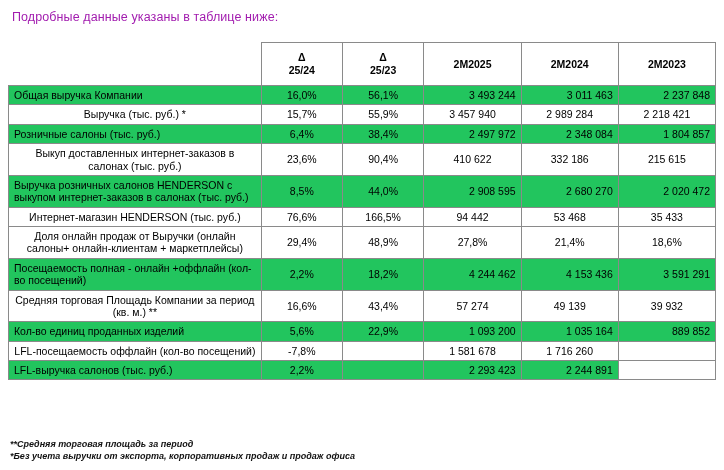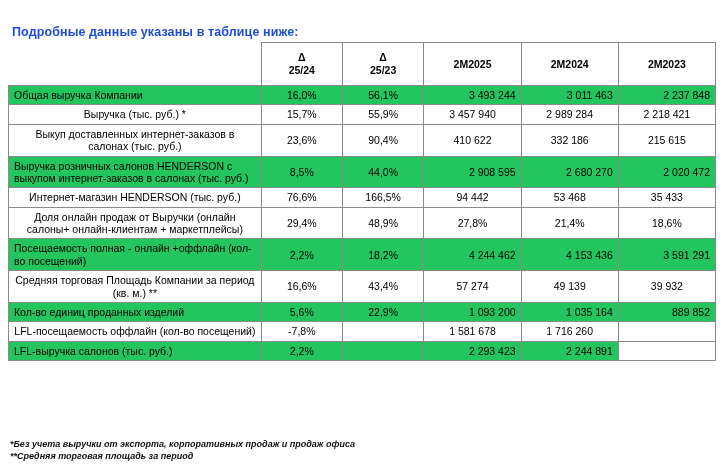--- a/index.html
+++ b/index.html
@@ -5,22 +5,22 @@
   html,body{margin:0;padding:0;}
   body{
     width:724px;height:470px;
     background:#ffffff;
     font-family:"Liberation Sans", sans-serif;
     color:#000000;
     overflow:hidden;
   }
   .page{position:relative;width:724px;height:470px;}
   .title{
-    position:absolute;left:12px;top:25px;
-    font-size:12.5px;font-weight:bold;color:#1d4ed8;
+    position:absolute;left:12px;top:10px;
+    font-size:12.5px;font-weight:normal;color:#a21caf;
     letter-spacing:0.1px;
   }
   table.data{
     position:absolute;left:8px;top:42px;
     border-collapse:collapse;
     width:708px;
     font-size:10.5px;
   }
   table.data td, table.data th{
     border:1px solid #8a8a8a;
@@ -111,20 +111,28 @@
 
       <tr class="plain">
         <td class="label">Выручка (тыс. руб.) *</td>
         <td class="num">15,7%</td>
         <td class="num">55,9%</td>
         <td class="val">3 457 940</td>
         <td class="val">2 989 284</td>
         <td class="val">2 218 421</td>
       </tr>
 
+      <tr class="shade">
+        <td class="label">Розничные салоны (тыс. руб.)</td>
+        <td class="num">6,4%</td>
+        <td class="num">38,4%</td>
+        <td class="val">2 497 972</td>
+        <td class="val">2 348 084</td>
+        <td class="val">1 804 857</td>
+      </tr>
 
       <tr class="plain">
         <td class="label">Выкуп доставленных интернет-заказов в салонах (тыс. руб.)</td>
         <td class="num">23,6%</td>
         <td class="num">90,4%</td>
         <td class="val">410 622</td>
         <td class="val">332 186</td>
         <td class="val">215 615</td>
       </tr>
 
@@ -198,17 +206,17 @@
         <td class="num"></td>
         <td class="val">2 293 423</td>
         <td class="val">2 244 891</td>
         <td class="empty"></td>
       </tr>
 
     </tbody>
   </table>
 
   <div class="footnotes">
+    <div>**Средняя торговая площадь за период</div>
     <div>*Без учета выручки от экспорта, корпоративных продаж и продаж офиса</div>
-    <div>**Средняя торговая площадь за период</div>
   </div>
 
 </div>
 
 </body></html>

